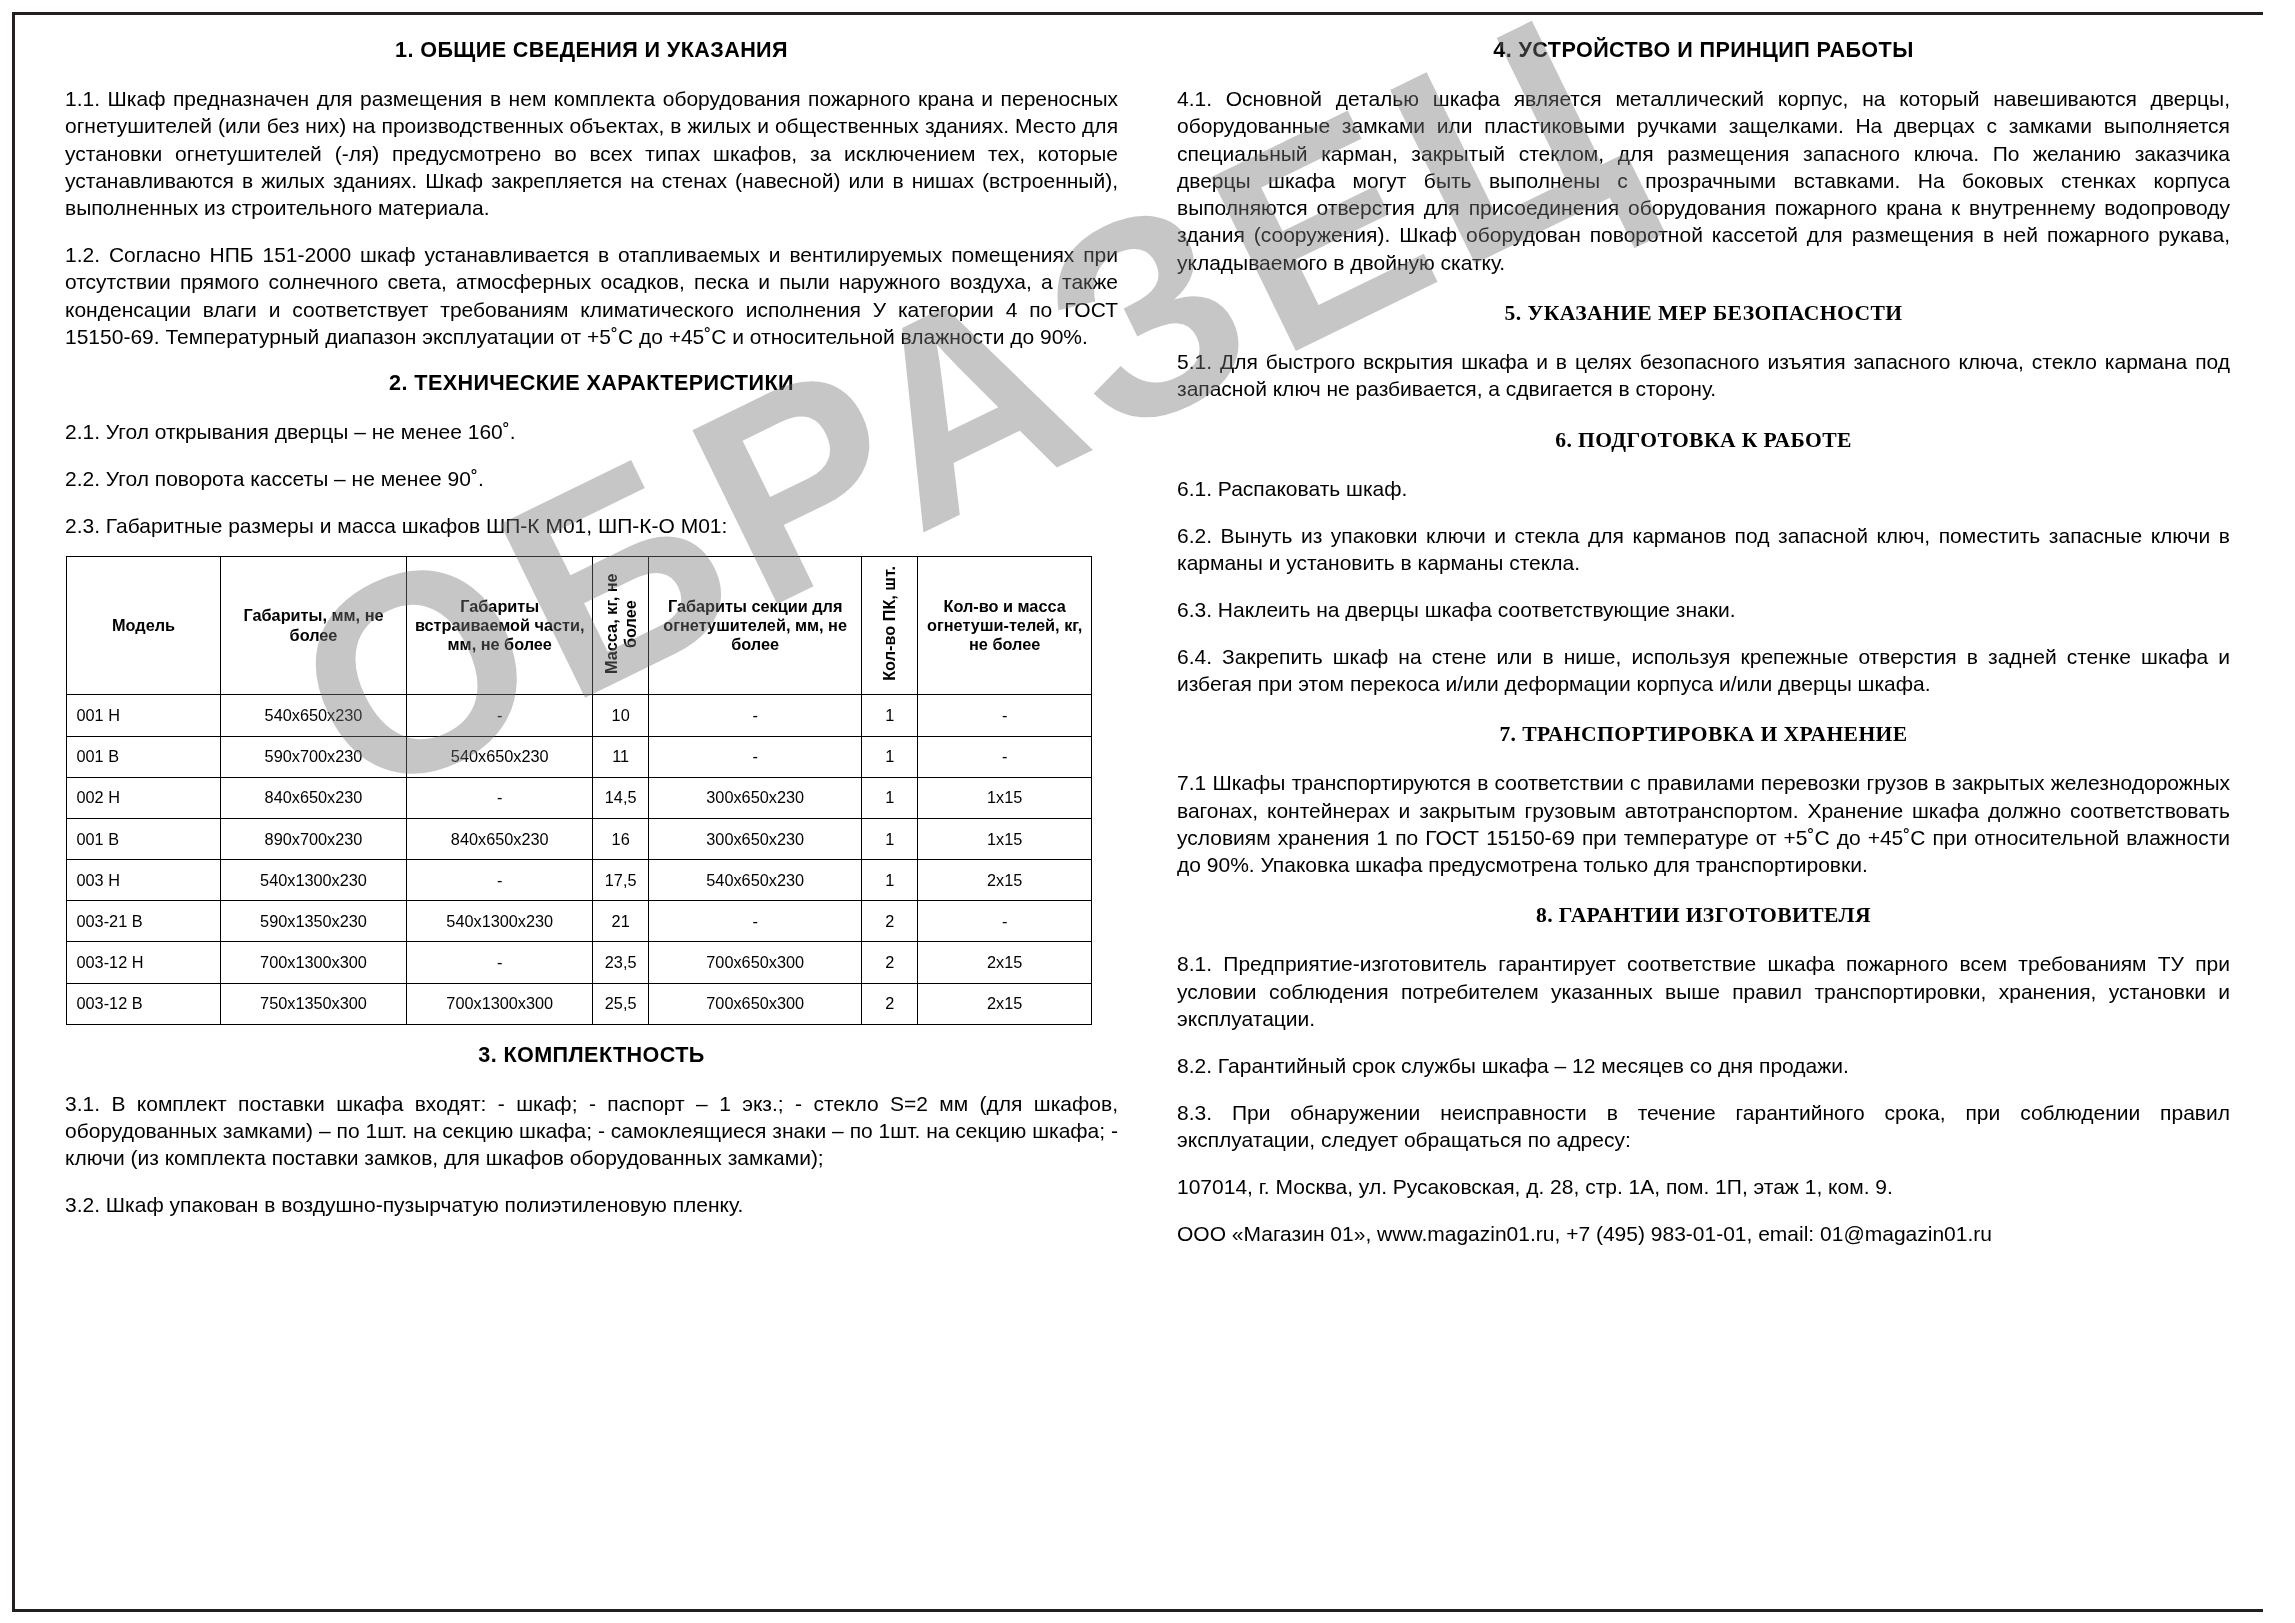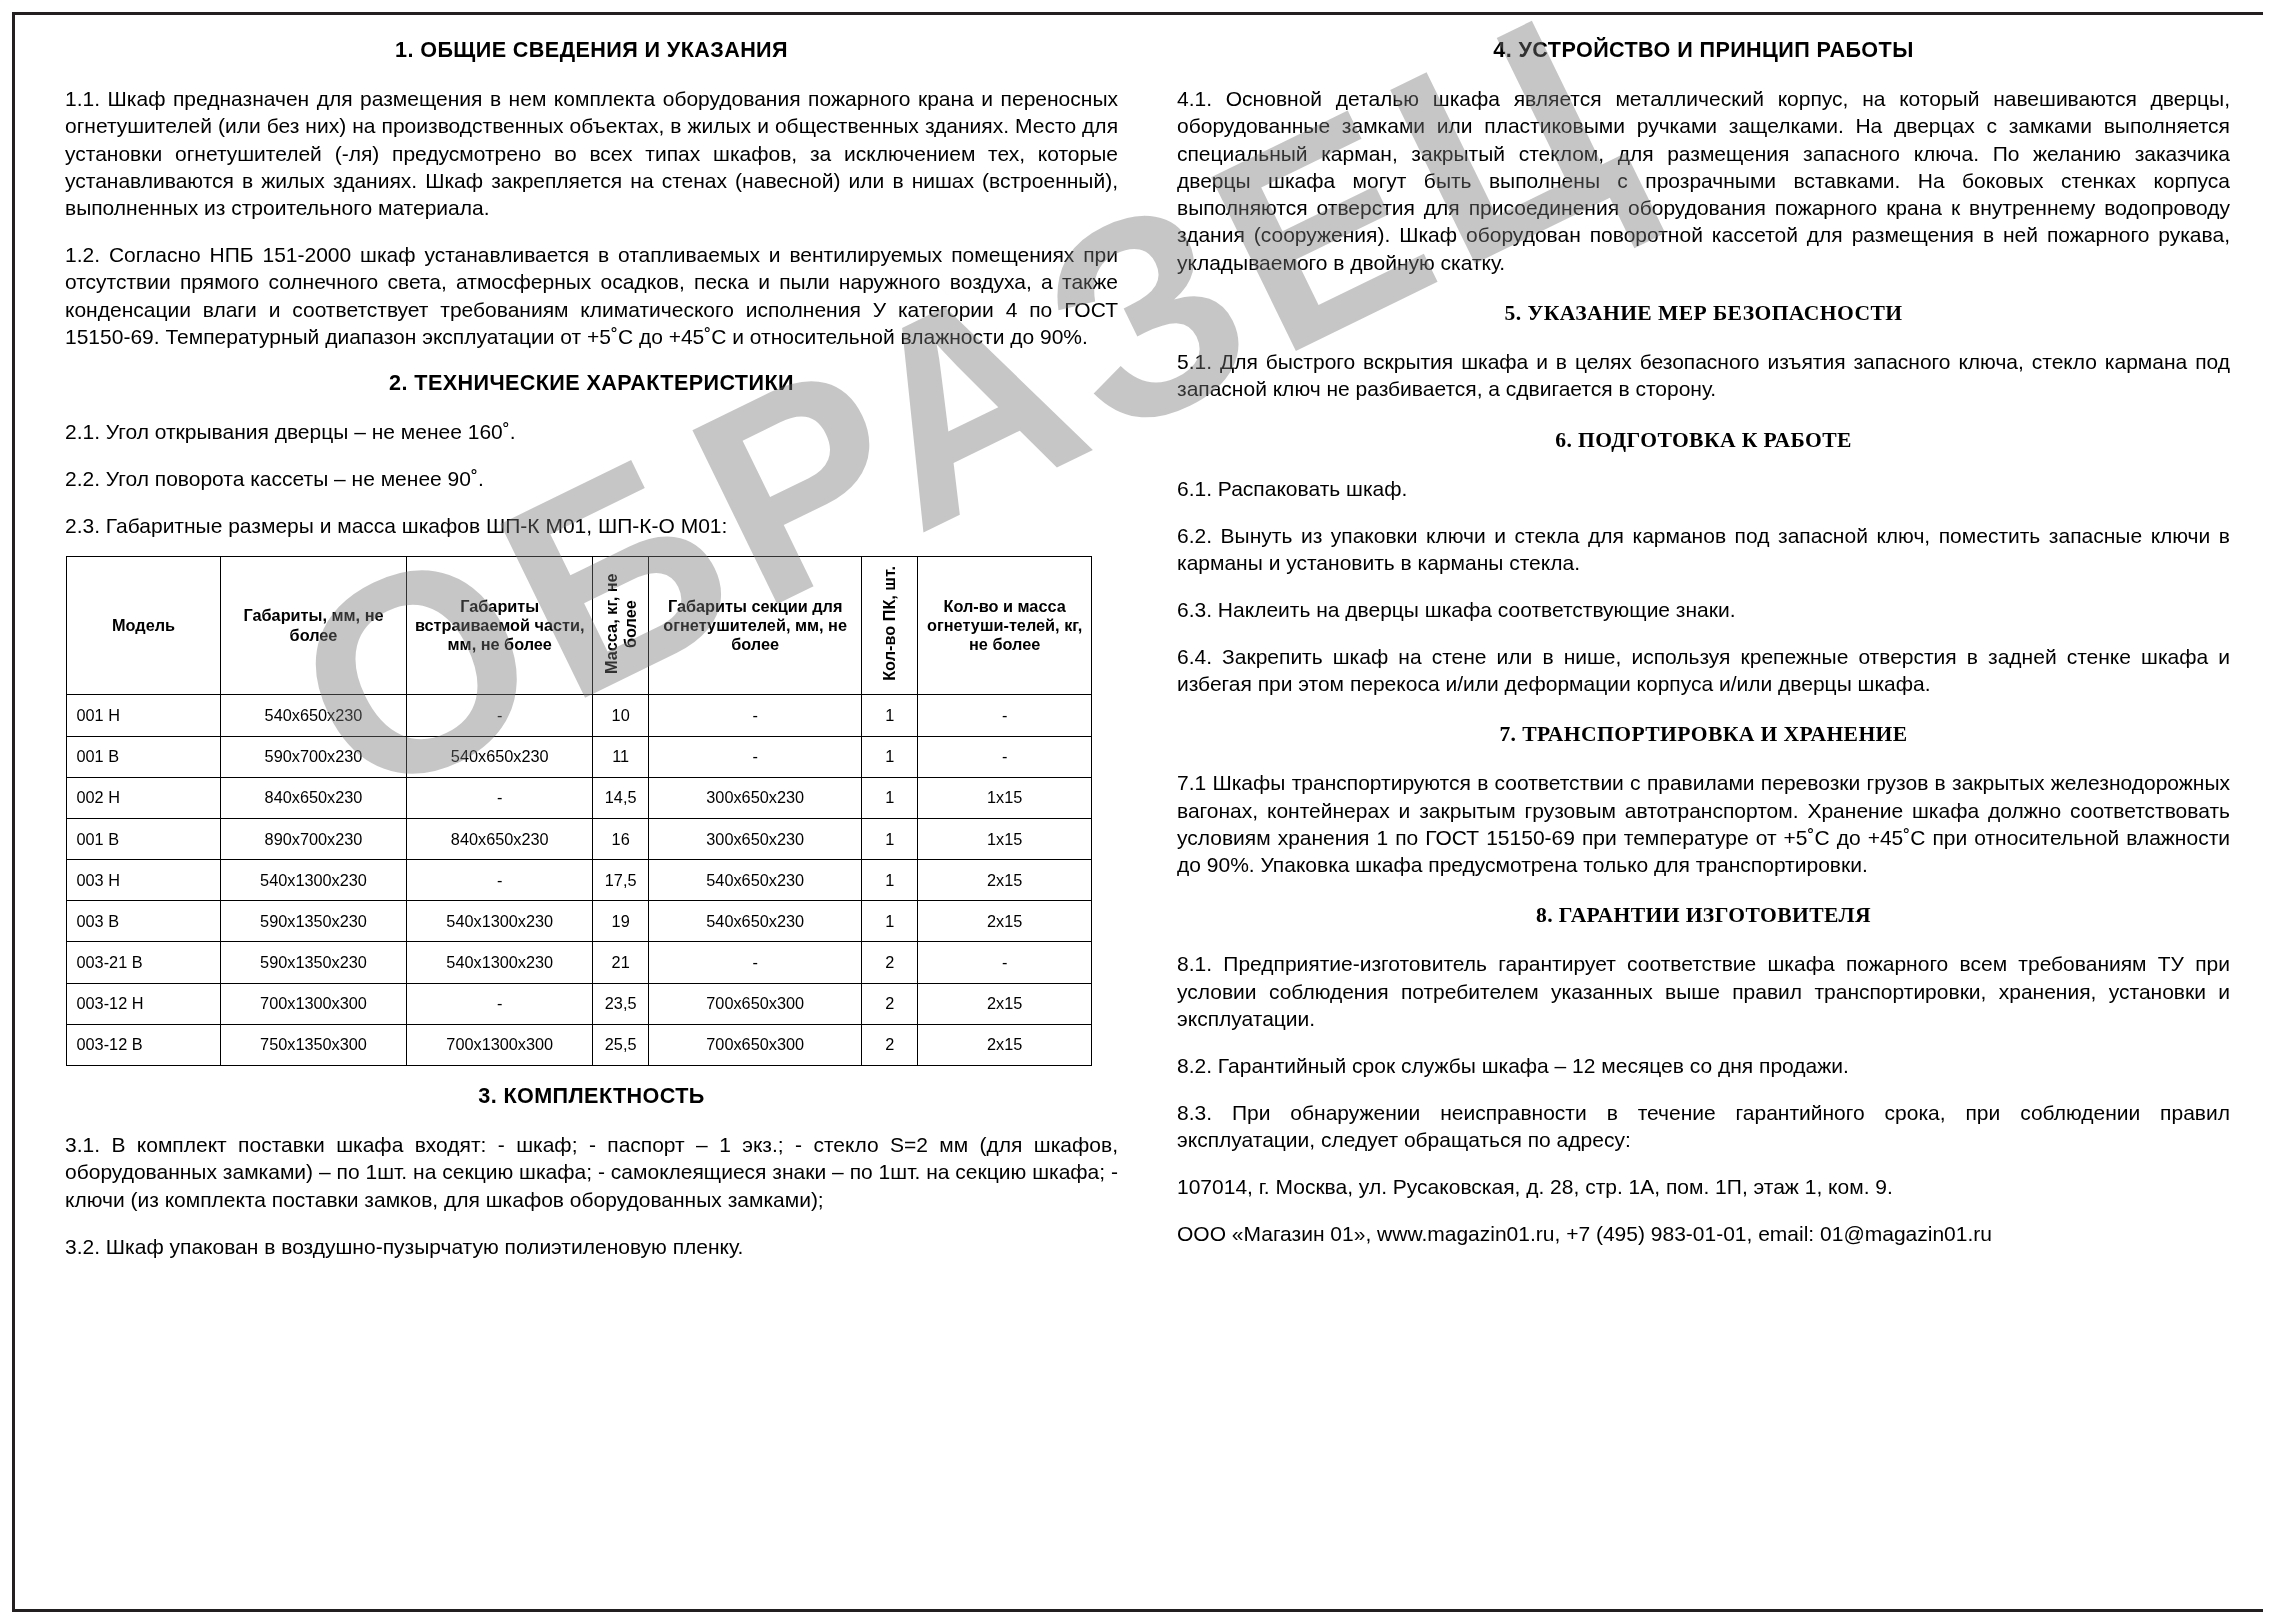--- a/index.html
+++ b/index.html
@@ -214,29 +214,20 @@
             <tr>
               <td class="model">003 Н</td>
               <td>540х1300х230</td>
               <td>-</td>
               <td>17,5</td>
               <td>540х650х230</td>
               <td>1</td>
               <td>2х15</td>
             </tr>
             <tr>
-              <td class="model">003 В</td>
-              <td>590х1350х230</td>
-              <td>540х1300х230</td>
-              <td>19</td>
-              <td>540х650х230</td>
-              <td>1</td>
-              <td>2х15</td>
-            </tr>
-            <tr>
               <td class="model">003-21 В</td>
               <td>590х1350х230</td>
               <td>540х1300х230</td>
               <td>21</td>
               <td>-</td>
               <td>2</td>
               <td>-</td>
             </tr>
             <tr>
               <td class="model">003-12 Н</td>

